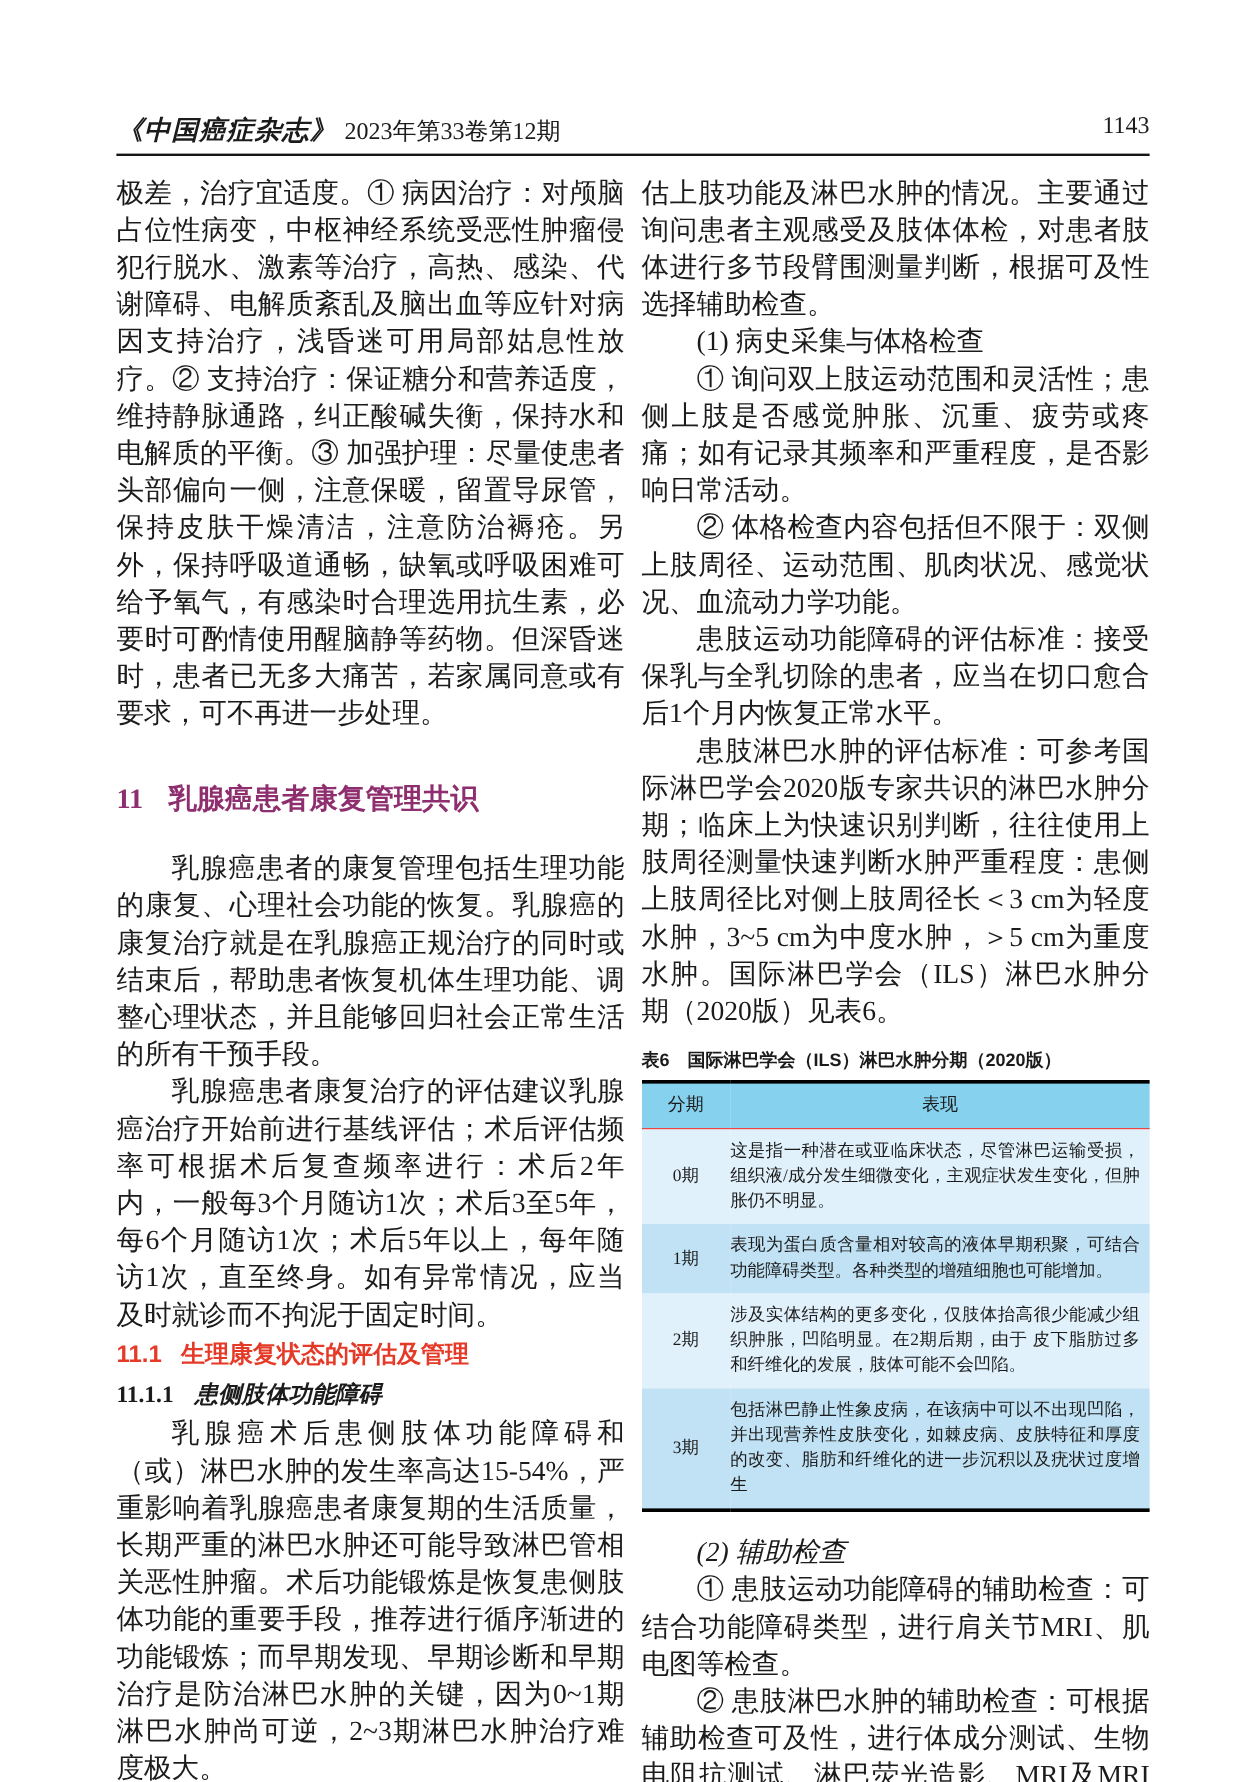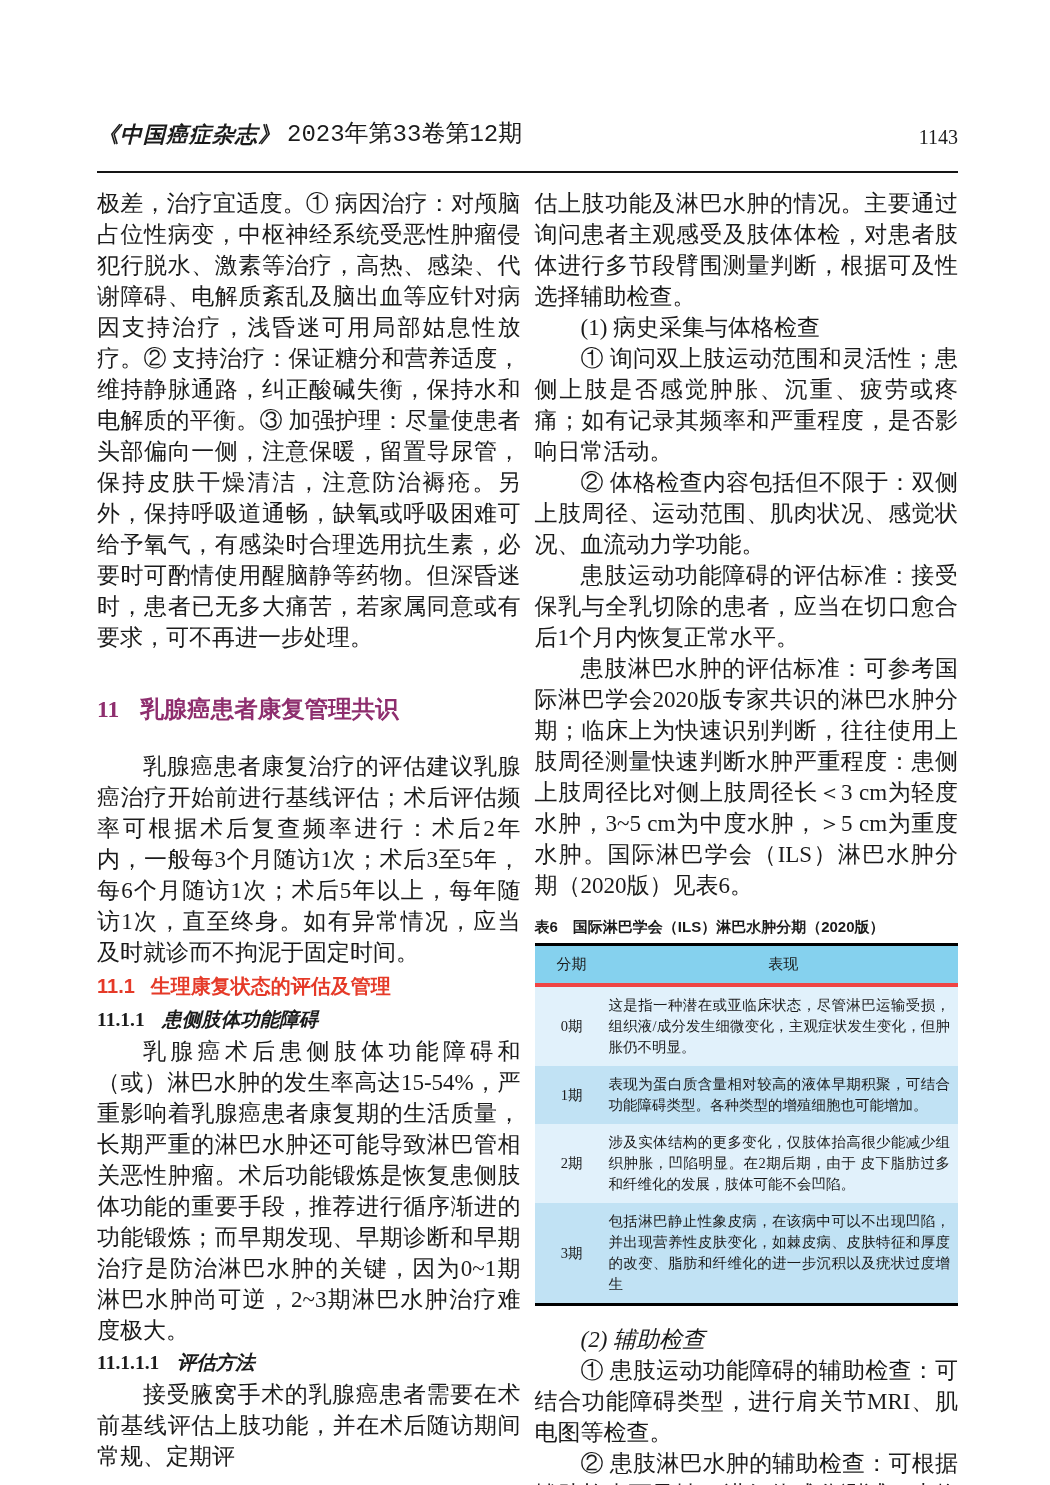--- a/index.html
+++ b/index.html
@@ -9,30 +9,30 @@
     color: #1b1b1b;
     font-family: "Liberation Serif", "DejaVu Serif", serif;
     overflow: hidden;
   }
   .page { padding: 94px 92px 0 97px; }
 
   
   .page-header {
     display: flex; justify-content: space-between; 
     border-bottom: 2px solid #151515;
-    padding-bottom: 21px;
+    padding-bottom: 4px;
     gap: 43px;
   }
   .head-left { display: flex; align-items: flex-end; }
   .journal-name {
     font-size: 22px; font-weight: bold; font-style: italic;
     letter-spacing: 1px;
   }
-  .issue-info { font-size: 24px; margin-left: 6px; padding-bottom: 1px; font-family: Liberation Mono, monospace; }
-  .page-number { font-size: 20px; padding-bottom: 1px; margin-top: 32px; }
+  .issue-info { font-size: 20px; margin-left: 6px; padding-bottom: 1px; }
+  .page-number { font-size: 20px; padding-bottom: 1px; }
 
   
   .columns { display: flex; gap: 14px; margin-top: 15px; }
   .col { flex: 1; min-width: 0; }
 
   .para {
     font-size: 23px; line-height: 31px;
     text-align: justify; text-justify: inter-ideograph;
     text-indent: 2em;
   }
@@ -68,21 +68,21 @@
   }
   table.t6 {
     width: 100%; border-collapse: collapse;
     border-top: 3px solid #000; border-bottom: 3px solid #000;
     font-size: 14.5px; line-height: 21px;
   }
   table.t6 thead th {
     background: var(--table-header-bg, #85d1ee);
     font-weight: normal; font-size: 15px;
     text-align: center; padding: 8px 0;
-    border-bottom: 4px solid #ef4444;
+    border-bottom: 1px solid #ef4444;
   }
   table.t6 td { vertical-align: middle; }
   table.t6 td.stage { width: 74px; text-align: center; }
   table.t6 td.desc { text-align: justify; padding: 8px 8px 8px 0; }
   table.t6 tr.row-light  { background: var(--table-row-light, #e1f1fb); }
   table.t6 tr.row-medium { background: var(--table-row-medium, #c1e2f4); }
 
   .after-table { margin-top: 18px; font-style: italic; }
 </style>
 </head>
@@ -100,20 +100,21 @@
 
   <div class="columns">
 
     <div class="col">
       <p class="para no-indent">极差，治疗宜适度。① 病因治疗：对颅脑占位性病变，中枢神经系统受恶性肿瘤侵犯行脱水、激素等治疗，高热、感染、代谢障碍、电解质紊乱及脑出血等应针对病因支持治疗，浅昏迷可用局部姑息性放疗。② 支持治疗：保证糖分和营养适度，维持静脉通路，纠正酸碱失衡，保持水和电解质的平衡。③ 加强护理：尽量使患者头部偏向一侧，注意保暖，留置导尿管，保持皮肤干燥清洁，注意防治褥疮。另外，保持呼吸道通畅，缺氧或呼吸困难可给予氧气，有感染时合理选用抗生素，必要时可酌情使用醒脑静等药物。但深昏迷时，患者已无多大痛苦，若家属同意或有要求，可不再进一步处理。</p>
 
       <h2 class="s11-title">
         <span class="h-num">11</span><span class="h-text">乳腺癌患者康复管理共识</span>
       </h2>
 
+      <p class="para">乳腺癌患者的康复管理包括生理功能的康复、心理社会功能的恢复。乳腺癌的康复治疗就是在乳腺癌正规治疗的同时或结束后，帮助患者恢复机体生理功能、调整心理状态，并且能够回归社会正常生活的所有干预手段。</p>
       <p class="para">乳腺癌患者康复治疗的评估建议乳腺癌治疗开始前进行基线评估；术后评估频率可根据术后复查频率进行：术后2年内，一般每3个月随访1次；术后3至5年，每6个月随访1次；术后5年以上，每年随访1次，直至终身。如有异常情况，应当及时就诊而不拘泥于固定时间。</p>
 
       <h3 class="h-red">
         <span class="h-num">11.1</span><span class="h-text">生理康复状态的评估及管理</span>
       </h3>
 
       <h4 class="h-kaiti">
         <span class="h-num">11.1.1</span><span class="h-text">患侧肢体功能障碍</span>
       </h4>
 

